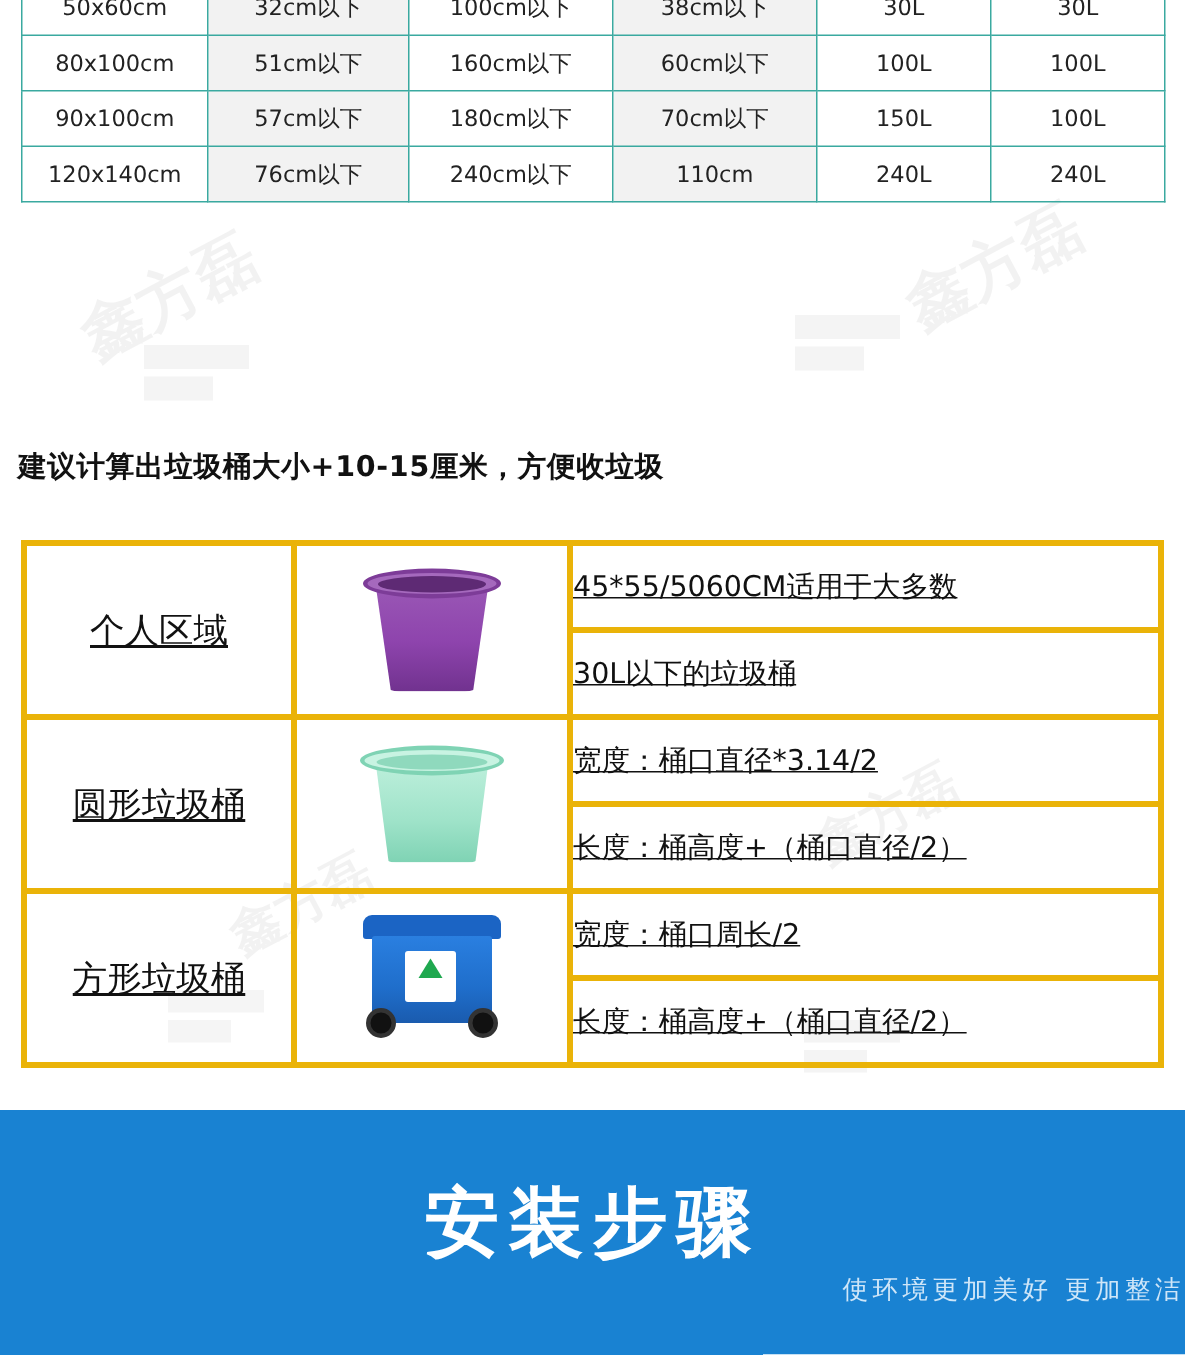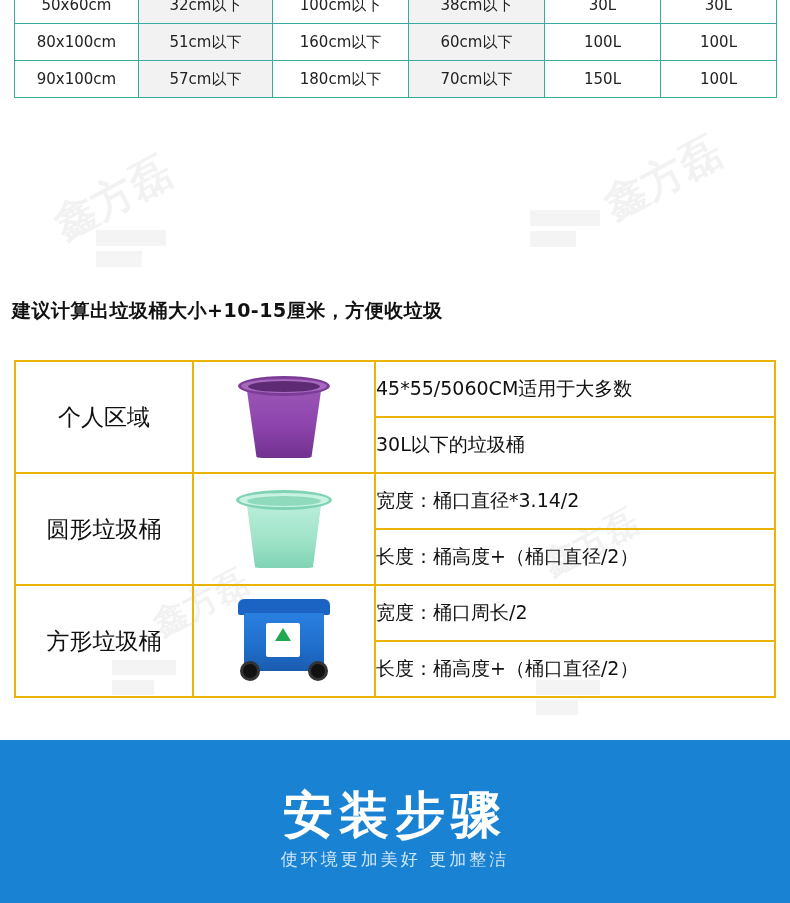--- a/index.html
+++ b/index.html
@@ -88,24 +88,25 @@
     top: 360px;
     width: 762px;
     z-index: 10;
   }
   table.guide-table {
     border-collapse: collapse;
     width: 762px;
     table-layout: fixed;
   }
   table.guide-table td {
-    border: 2px solid #eab308;
+    border: 4px solid #eab308;
     padding: 0;
     vertical-align: middle;
     background: rgba(255,255,255,0.0);
+    text-decoration: underline;
   }
   td.g-label {
     width: 176px;
     text-align: center;
     font-size: 23px;
     color: #111;
   }
   td.g-img {
     width: 180px;
     text-align: center;
@@ -225,21 +226,21 @@
     color: #ffffff;
     font-size: 50px;
     font-weight: bold;
     letter-spacing: 6px;
     font-family: "DejaVu Sans", "Liberation Sans", sans-serif;
   }
   .banner .subtitle {
     position: absolute;
     left: 0; right: 0;
     top: 108px;
-    text-align: center;
+    text-align: right;
     color: #cfe6f8;
     font-size: 17px;
     letter-spacing: 3px;
   }
   .banner .tiny {
     position: absolute;
     left: 0; right: 0;
     bottom: 6px;
     text-align: center;
     color: #6fb0dd;
@@ -299,20 +300,28 @@
         <td>100L</td>
         <td>100L</td>
       </tr>
       <tr>
         <td>90x100cm</td>
         <td class="shade">57cm以下</td>
         <td>180cm以下</td>
         <td class="shade">70cm以下</td>
         <td>150L</td>
         <td>100L</td>
+      </tr>
+      <tr>
+        <td>120x140cm</td>
+        <td class="shade">76cm以下</td>
+        <td>240cm以下</td>
+        <td class="shade">110cm</td>
+        <td>240L</td>
+        <td>240L</td>
       </tr>
     </tbody>
   </table>
 </div>
 
 <div class="note">建议计算出垃圾桶大小+10-15厘米，方便收垃圾</div>
 
 <div class="guide-wrap">
   <table class="guide-table">
     <tbody>

